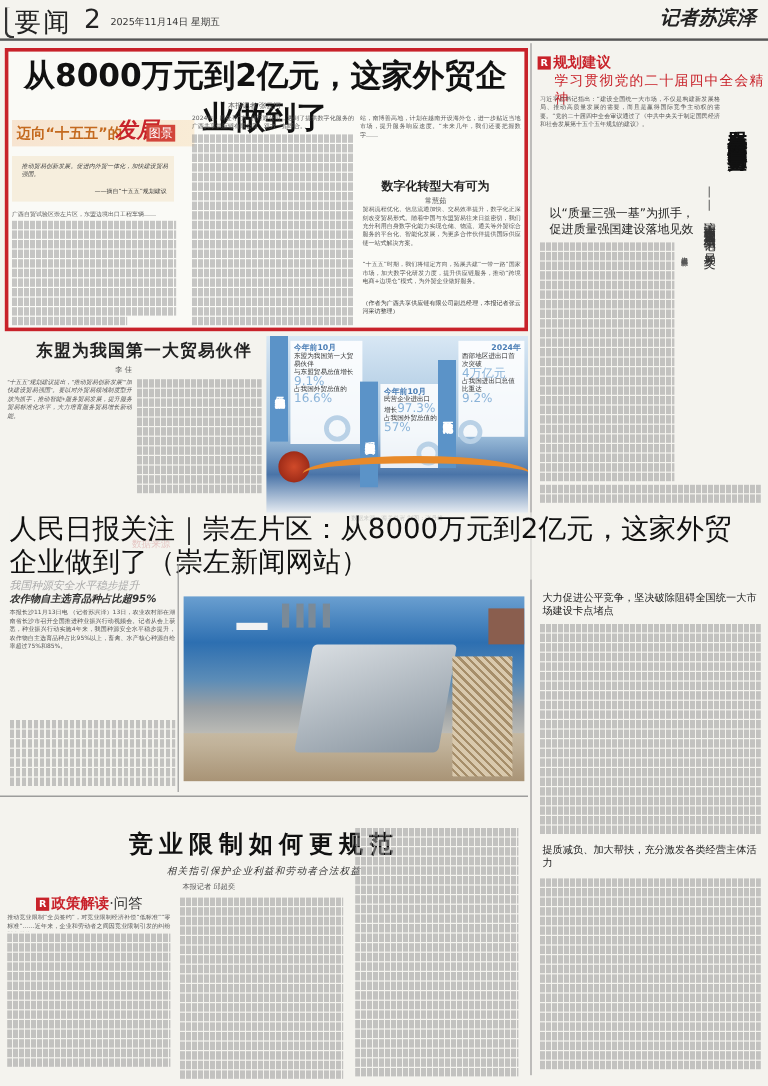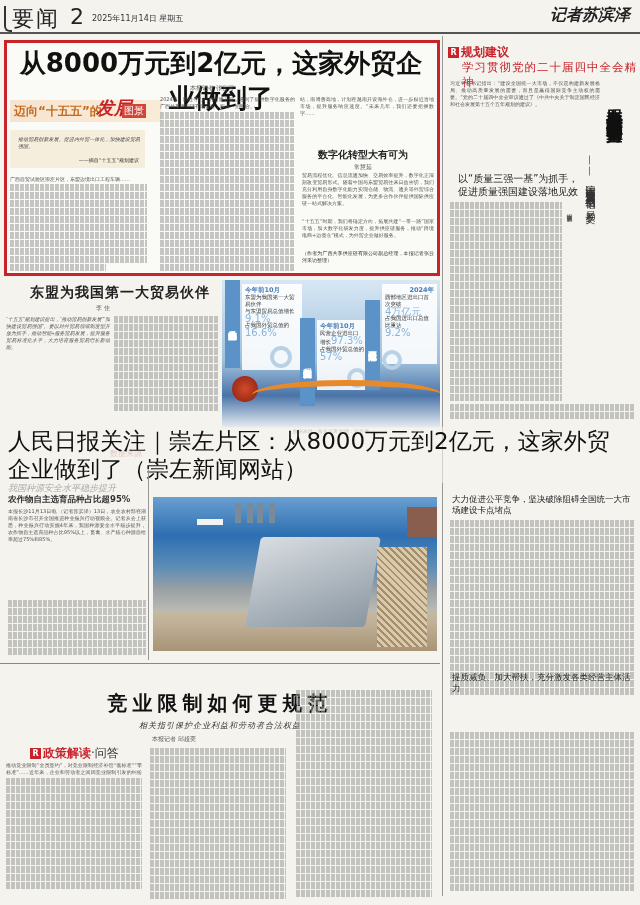--- a/index.html
+++ b/index.html
@@ -190,21 +190,21 @@
     <div class="para-line"></div>
     <div class="para-line"></div>
     <div class="para-line"></div>
     <div class="para-line"></div>
     <div class="para-line"></div>
     <div class="para-line"></div>
     <div class="para-line"></div>
     <div class="para-line"></div>
     <div class="para-line"></div>
 </div>
-<div class="abs r-subhead" style="left:452px;top:672px;width:182px;font-size:8.5px;line-height:11px;">提质减负、加大帮扶，充分激发各类经营主体活力</div>
+<div class="abs r-subhead" style="left:452px;top:704px;width:182px;font-size:8.5px;line-height:11px;">提质减负、加大帮扶，充分激发各类经营主体活力</div>
 <div class="abs para-block" style="left:450px;top:732px;width:184px;">
   <div class="para-line"></div>
     <div class="para-line"></div>
     <div class="para-line"></div>
     <div class="para-line"></div>
     <div class="para-line"></div>
     <div class="para-line"></div>
     <div class="para-line"></div>
     <div class="para-line"></div>
     <div class="para-line"></div>
@@ -273,21 +273,21 @@
 
   <div class="ig-swirl" style="left:10px;top:96px;width:26px;height:26px;background:radial-gradient(#d04a2a,#8a1f10);"></div>
   <div class="ig-swirl" style="left:30px;top:100px;width:190px;height:30px;border-top:6px solid #e88a2a;border-radius:50%;"></div>
 </div>
 <div class="abs" style="left:222px;top:428px;width:218px;height:14px;font-size:5px;color:#888;text-align:center;">数据来源：海关总署  制图：张丹峰</div>
 <div class="abs" style="left:110px;top:448px;font-size:8px;color:#d08080;">数据来源</div>
 
 <div class="abs overlay-caption">人民日报关注｜崇左片区：从8000万元到2亿元，这家外贸企业做到了（崇左新闻网站）</div>
 
 <div class="abs ser" style="left:8px;top:482px;font-size:9px;color:#aaa;font-style:italic;">我国种源安全水平稳步提升</div>
-<div class="abs" style="left:8px;top:494px;font-size:8.5px;font-weight:bold;color:#333;width:140px;white-space:nowrap;overflow:hidden;">农作物自主选育品种占比超95%</div>
+<div class="abs" style="left:8px;top:494px;font-size:8.5px;font-weight:bold;color:#333;width:140px;white-space:nowrap;overflow:hidden;font-style:italic;">农作物自主选育品种占比超95%</div>
 <div class="abs body-text" style="left:8px;top:508px;width:138px;height:110px;">本报长沙11月13日电  （记者苏滨泽）13日，农业农村部在湖南省长沙市召开全国推进种业振兴行动视频会。记者从会上获悉，种业振兴行动实施4年来，我国种源安全水平稳步提升，农作物自主选育品种占比95%以上，畜禽、水产核心种源自给率超过75%和85%。</div>
 <div class="abs para-block" style="left:8px;top:600px;width:138px;">
   <div class="para-line"></div>
     <div class="para-line"></div>
     <div class="para-line"></div>
     <div class="para-line"></div>
     <div class="para-line"></div>
     <div class="para-line"></div>
     <div class="para-line"></div>
 </div>

